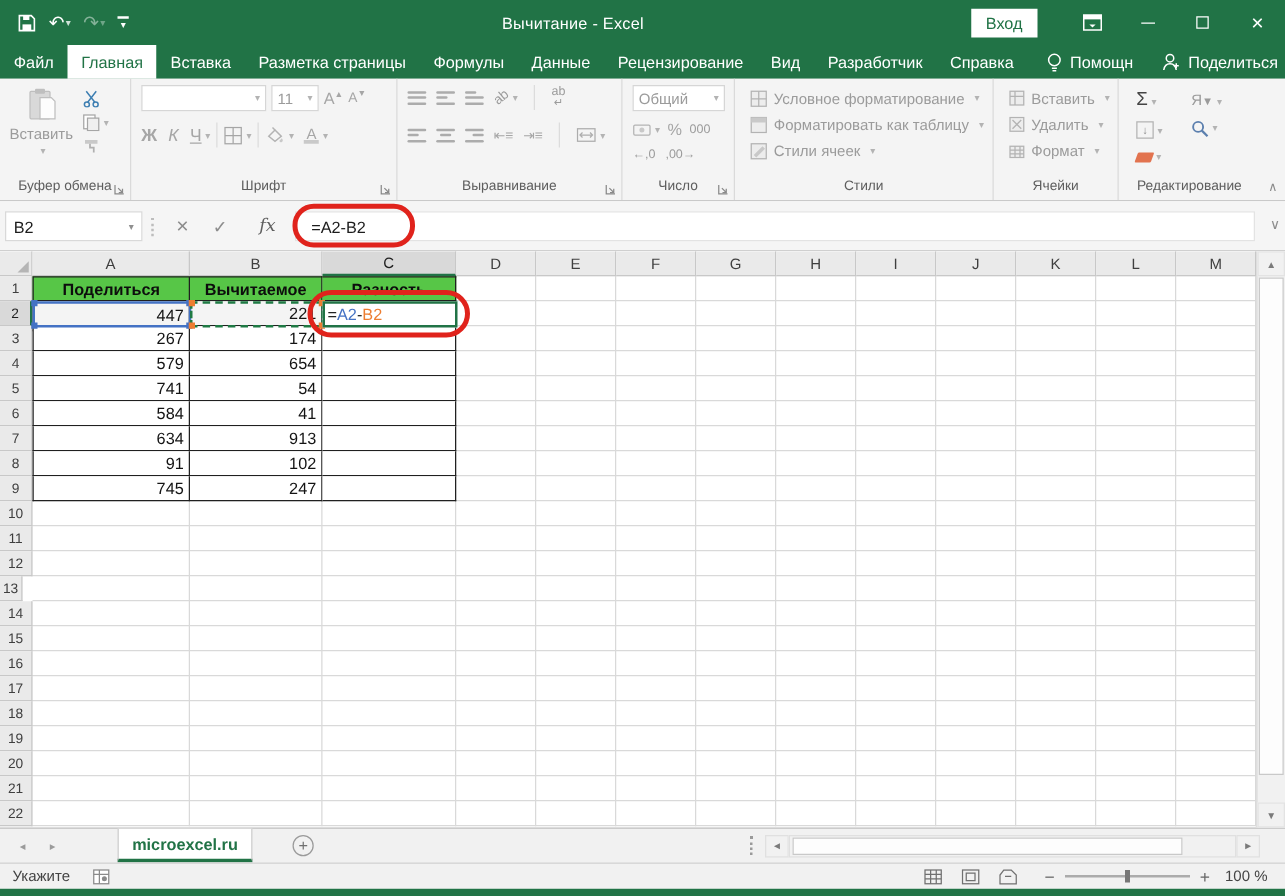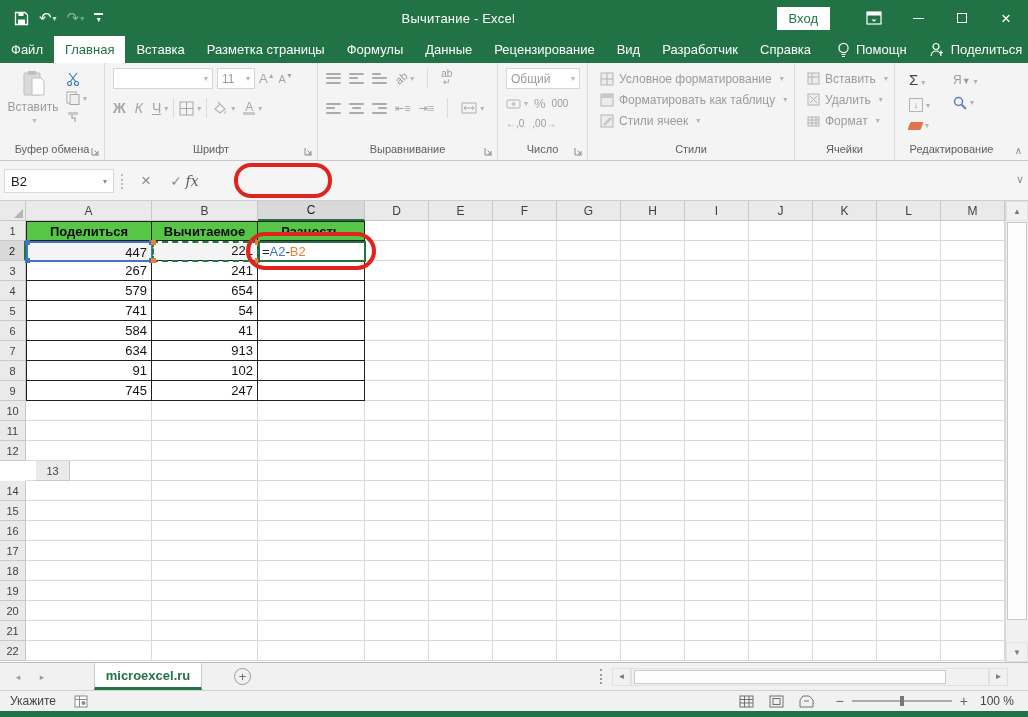--- a/index.html
+++ b/index.html
@@ -528,23 +528,26 @@
       <span>B2</span>
       <span class="dd2">▾</span>
     </div>
     <span class="fdots"></span>
     <span class="fbtn" style="left:132px">
         <span style="font-size:17px;">×</span>
       </span>
     <span class="fbtn" style="left:162px">
         <span>✓</span>
       </span>
-    <span class="fbtn" style="left:178px">
+    <span class="fbtn" style="left:200px">
         <span class="fx">fx</span>
       </span>
+    <div class="finput">
+      <span>=A2-B2</span>
+    </div>
     <span class="fexpand">∨</span>
     <div class="oval formula"></div>
   </section>
 
   <section id="grid">
     <div class="corner">
         <i></i>
       </div>
 
   <div class="gl" style="left: 151px; top: 20px; width: 1px; height: 440px;"></div>
@@ -600,38 +603,38 @@
       <div class="rh" style="left: 0px; top: 60px; width: 26px; height: 20px;">3</div>
       <div class="rh" style="left: 0px; top: 80px; width: 26px; height: 20px;">4</div>
       <div class="rh" style="left: 0px; top: 100px; width: 26px; height: 20px;">5</div>
       <div class="rh" style="left: 0px; top: 120px; width: 26px; height: 20px;">6</div>
       <div class="rh" style="left: 0px; top: 140px; width: 26px; height: 20px;">7</div>
       <div class="rh" style="left: 0px; top: 160px; width: 26px; height: 20px;">8</div>
       <div class="rh" style="left: 0px; top: 180px; width: 26px; height: 20px;">9</div>
       <div class="rh" style="left: 0px; top: 200px; width: 26px; height: 20px;">10</div>
       <div class="rh" style="left: 0px; top: 220px; width: 26px; height: 20px;">11</div>
       <div class="rh" style="left: 0px; top: 240px; width: 26px; height: 20px;">12</div>
-      <div class="rh" style="left: 0px; top: 260px; width: 34px; height: 20px; margin-left: 36px;">13</div>
+      <div class="rh" style="left: 0px; top: 260px; width: 18px; height: 20px;">13</div>
       <div class="rh" style="left: 0px; top: 280px; width: 26px; height: 20px;">14</div>
       <div class="rh" style="left: 0px; top: 300px; width: 26px; height: 20px;">15</div>
       <div class="rh" style="left: 0px; top: 320px; width: 26px; height: 20px;">16</div>
       <div class="rh" style="left: 0px; top: 340px; width: 26px; height: 20px;">17</div>
       <div class="rh" style="left: 0px; top: 360px; width: 26px; height: 20px;">18</div>
       <div class="rh" style="left: 0px; top: 380px; width: 26px; height: 20px;">19</div>
       <div class="rh" style="left: 0px; top: 400px; width: 26px; height: 20px;">20</div>
       <div class="rh" style="left: 0px; top: 420px; width: 26px; height: 20px;">21</div>
       <div class="rh" style="left: 0px; top: 440px; width: 26px; height: 20px;">22</div>
       <div class="tc th first" style="left: 26px; top: 20px; width: 126px; height: 20px;">Поделиться</div>
       <div class="tc th" style="left: 152px; top: 20px; width: 106px; height: 20px;">Вычитаемое</div>
       <div class="tc th" style="left: 258px; top: 20px; width: 107px; height: 20px;">Разность</div>
       <div class="tc num first shade" style="left: 26px; top: 40px; width: 126px; height: 24px;">447</div>
       <div class="tc num shade" style="left: 152px; top: 40px; width: 106px; height: 20px;">221</div>
       <div class="tc" style="left: 258px; top: 40px; width: 107px; height: 20px;"></div>
       <div class="tc num first" style="left: 26px; top: 60px; width: 126px; height: 20px;">267</div>
-      <div class="tc num" style="left: 152px; top: 60px; width: 106px; height: 20px;">241</div>
+      <div class="tc num" style="left: 152px; top: 60px; width: 106px; height: 20px;">174</div>
       <div class="tc" style="left: 258px; top: 60px; width: 107px; height: 20px;"></div>
       <div class="tc num first" style="left: 26px; top: 80px; width: 126px; height: 20px;">579</div>
       <div class="tc num" style="left: 152px; top: 80px; width: 106px; height: 20px;">654</div>
       <div class="tc" style="left: 258px; top: 80px; width: 107px; height: 20px;"></div>
       <div class="tc num first" style="left: 26px; top: 100px; width: 126px; height: 20px;">741</div>
       <div class="tc num" style="left: 152px; top: 100px; width: 106px; height: 20px;">54</div>
       <div class="tc" style="left: 258px; top: 100px; width: 107px; height: 20px;"></div>
       <div class="tc num first" style="left: 26px; top: 120px; width: 126px; height: 20px;">584</div>
       <div class="tc num" style="left: 152px; top: 120px; width: 106px; height: 20px;">41</div>
       <div class="tc" style="left: 258px; top: 120px; width: 107px; height: 20px;"></div>

